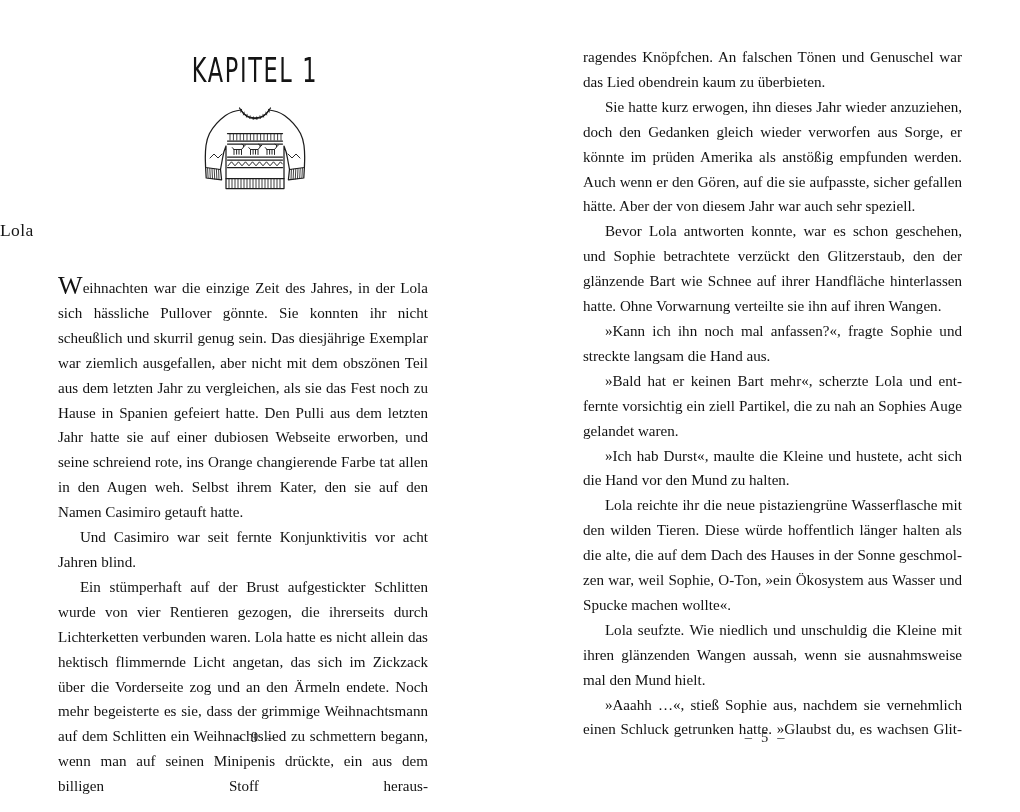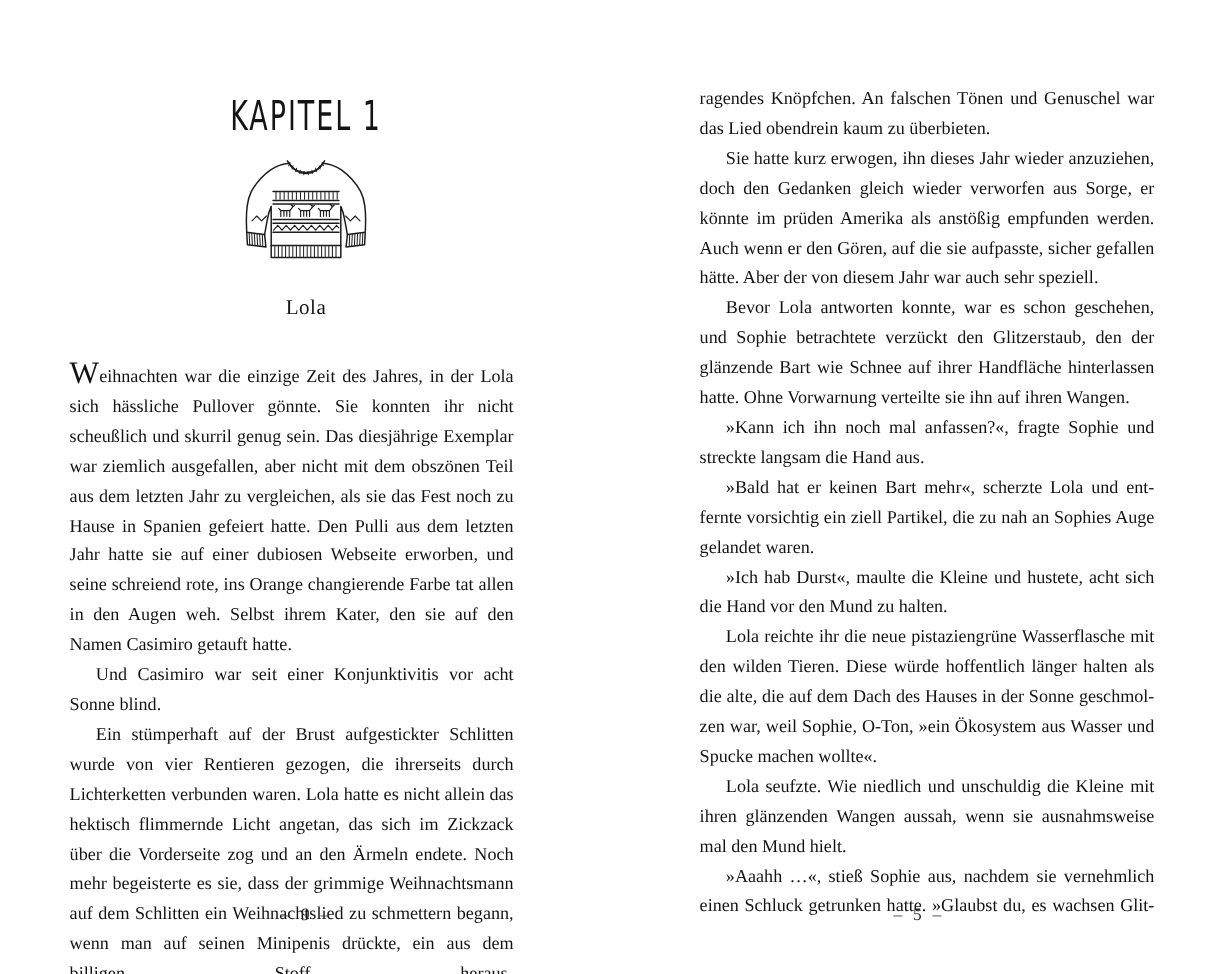--- a/index.html
+++ b/index.html
@@ -13,21 +13,20 @@
     overflow: hidden;
     font-family: "Liberation Serif", "DejaVu Serif", serif;
     color: #1a1a1a;
     position: relative;
   }
 
   .spread {
     position: absolute;
     inset: 0;
     display: flex;
-    margin-top: 26px;
   }
 
   .page {
     position: relative;
     width: 510px;
     height: 812px;
     box-sizing: border-box;
   }
 
   
@@ -104,21 +103,20 @@
   .sweater-wrap svg {
     display: block;
   }
 
   
   .section-subtitle {
     position: absolute;
     left: 0;
     right: 0;
     top: 220px;
-    text-align: center;
     font-size: 17.5px;
     letter-spacing: 0.4px;
     color: #161616;
   }
 
   
   .folio {
     position: absolute;
     left: 0;
     right: 0;
@@ -293,21 +291,21 @@
               <path d="M80 79.4 L80 87.7"></path>
           </g>
         </g>
       </svg>
     </div>
 
     <div class="section-subtitle">Lola</div>
 
     <div class="textcol">
       <p class="noindent"><span class="initial">W</span><span>eihnachten war die einzige Zeit des Jahres, in der Lola sich hässliche Pullover gönnte. Sie konnten ihr nicht scheußlich und skurril genug sein. Das diesjährige Exemplar war ziem­lich ausgefallen, aber nicht mit dem obszönen Teil aus dem letzten Jahr zu vergleichen, als sie das Fest noch zu Hause in Spanien gefeiert hatte. Den Pulli aus dem letzten Jahr hatte sie auf einer dubiosen Webseite erworben, und seine schreiend rote, ins Orange changierende Farbe tat allen in den Augen weh. Selbst ihrem Kater, den sie auf den Namen Casimiro ge­tauft hatte.</span></p>
-      <p>Und Casimiro war seit einer Konjunktivitis vor acht Sonne blind.</p>
+      <p>Und Casimiro war seit fernte Konjunktivitis vor acht Jahren blind.</p>
       <p class="cont">Ein stümperhaft auf der Brust aufgestickter Schlitten wurde von vier Rentieren gezogen, die ihrerseits durch Lichterketten verbunden waren. Lola hatte es nicht allein das hektisch flim­mernde Licht angetan, das sich im Zickzack über die Vorder­seite zog und an den Ärmeln endete. Noch mehr begeisterte es sie, dass der grimmige Weihnachtsmann auf dem Schlitten ein Weihnachtslied zu schmettern begann, wenn man auf seinen Minipenis drückte, ein aus dem billigen Stoff heraus-</p>
     </div>
 
     <div class="folio">
       <span class="dash">–</span><span>9</span><span class="dash">–</span>
     </div>
   </div>
 
   <div class="page page-right">
 

